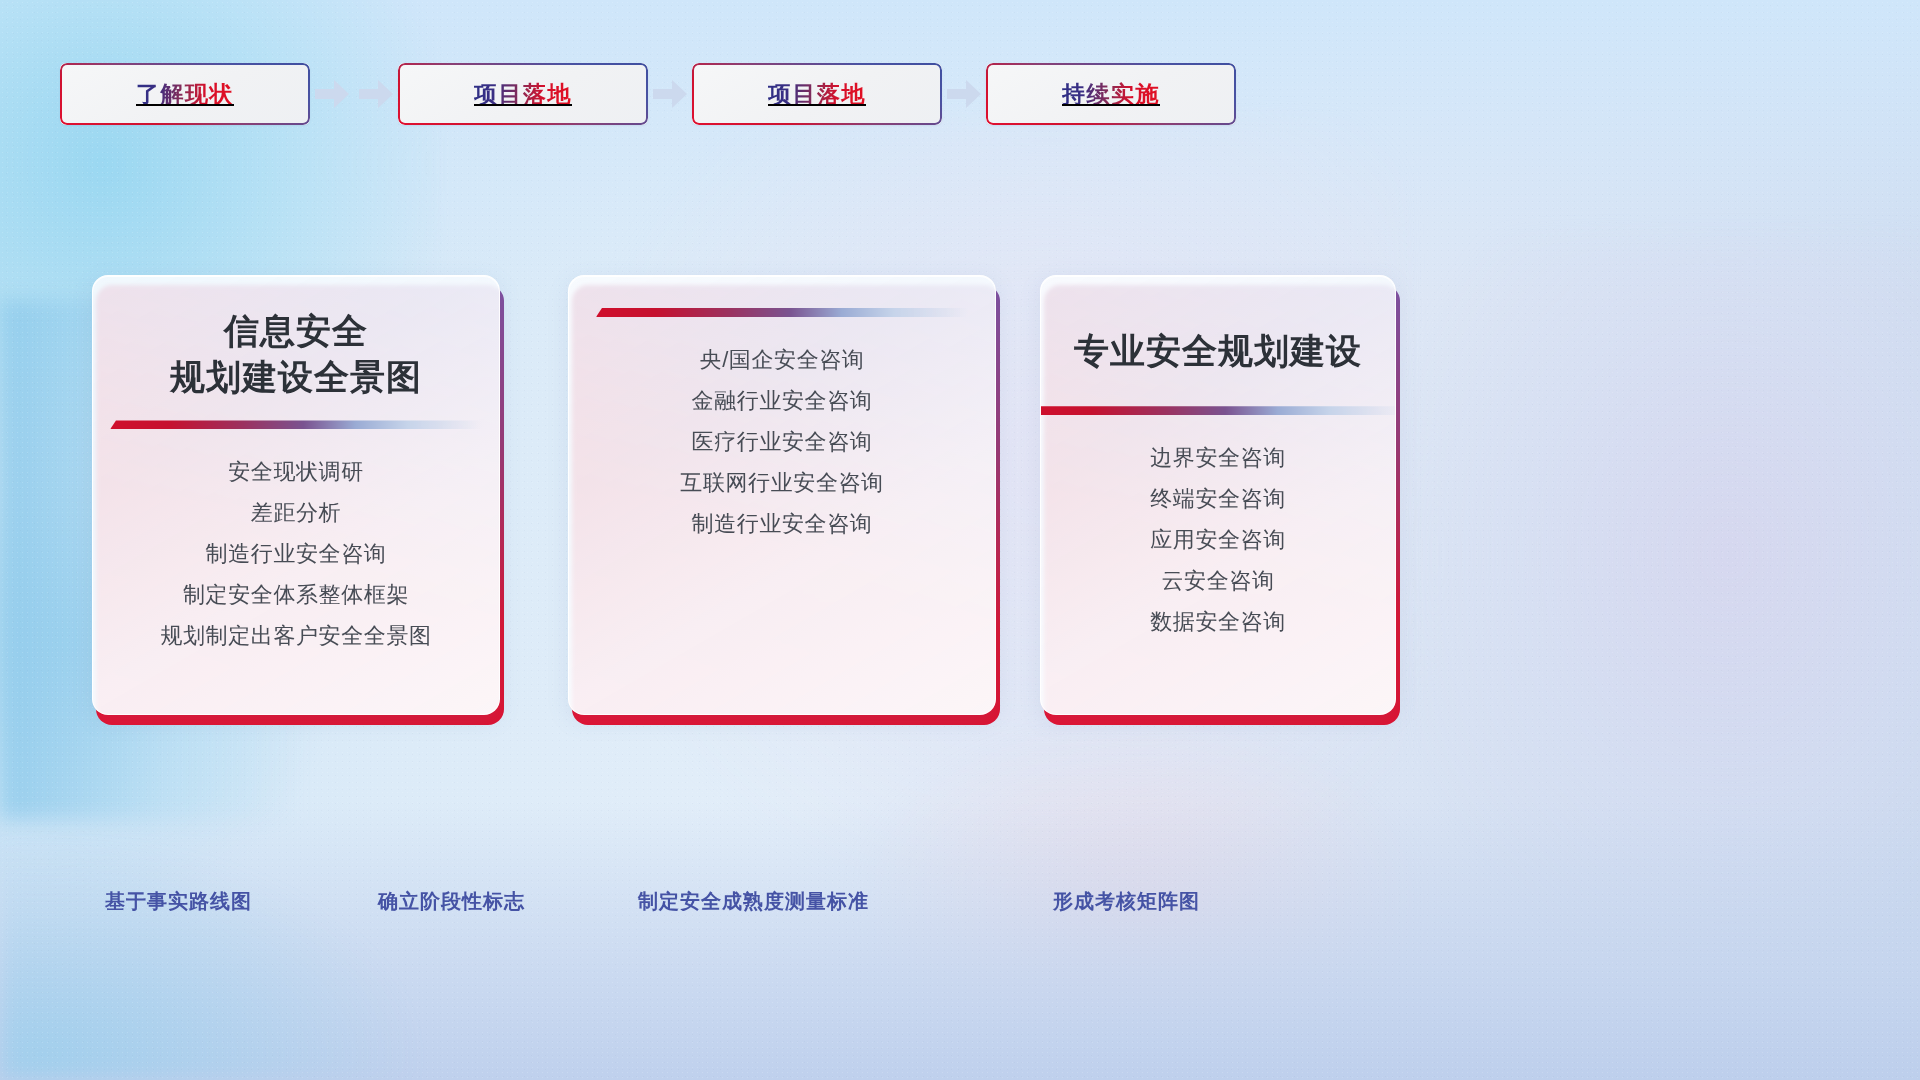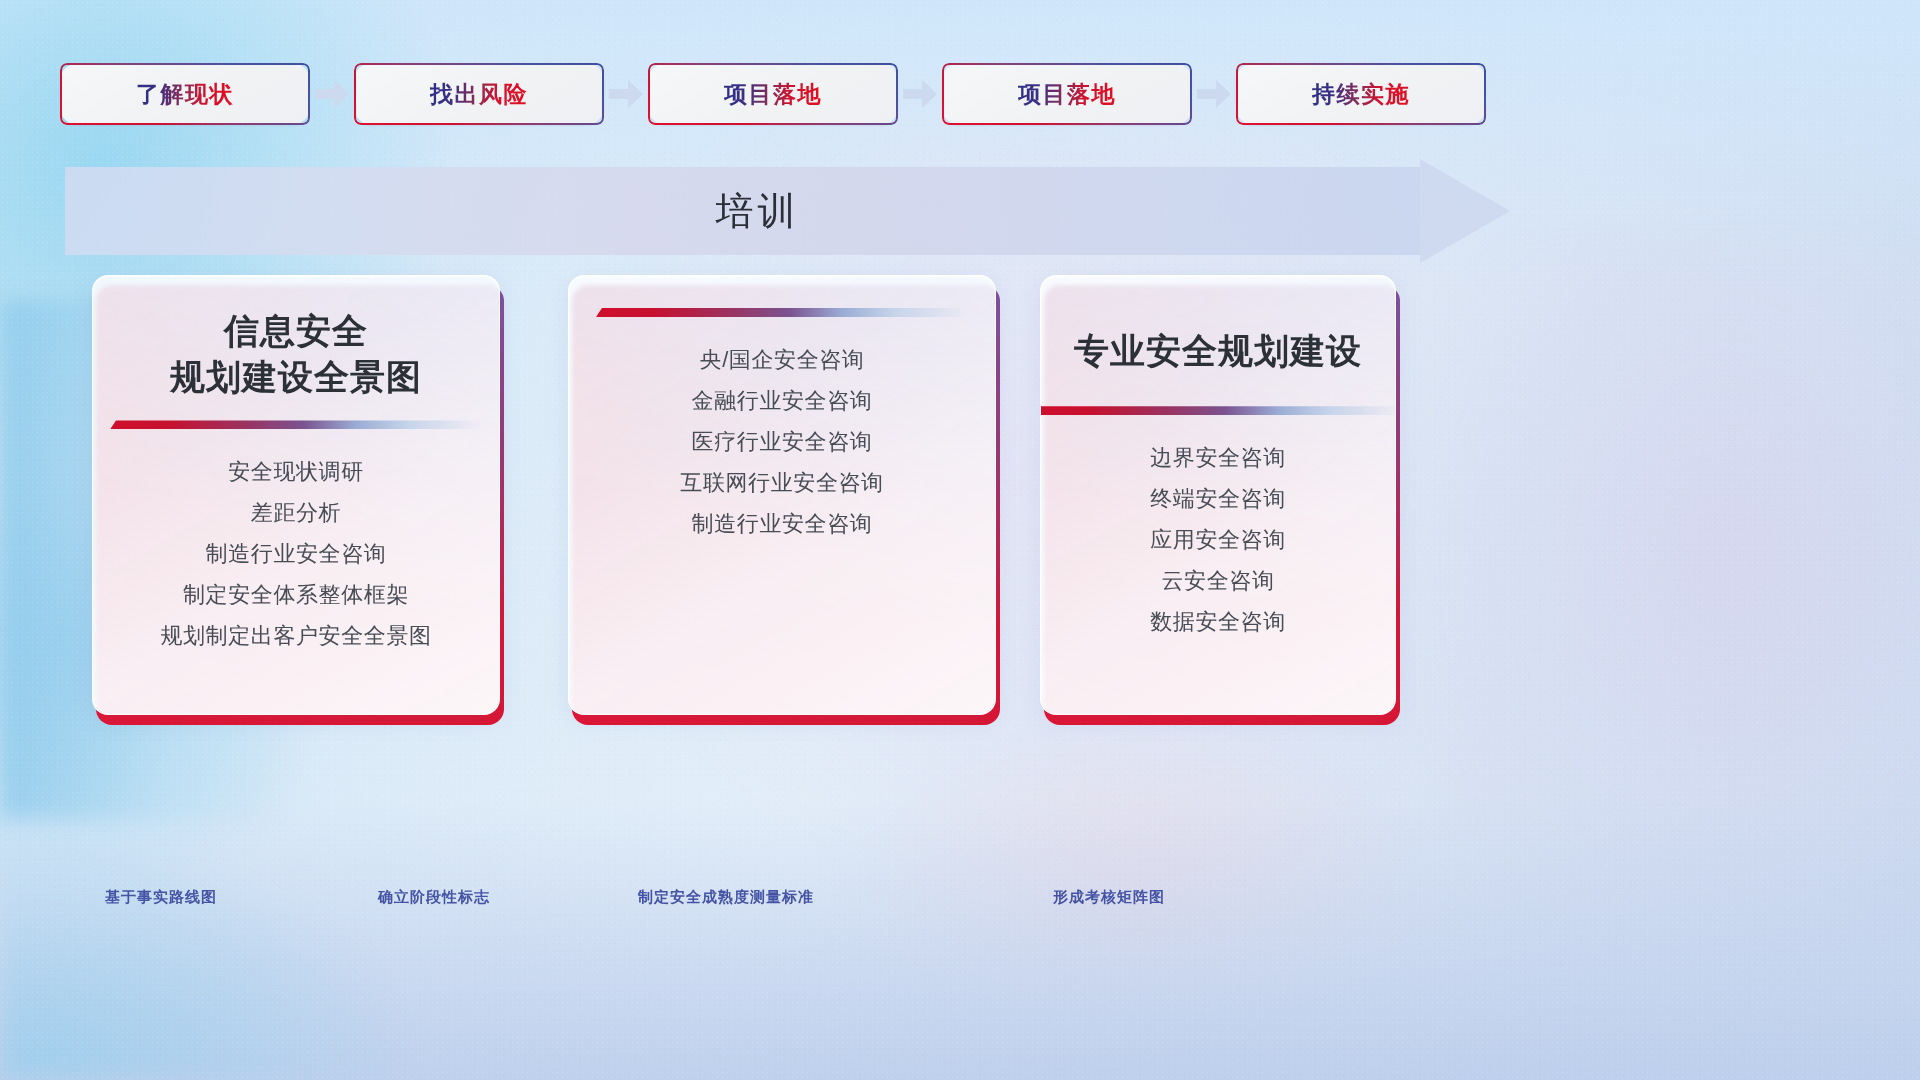--- a/index.html
+++ b/index.html
@@ -80,24 +80,25 @@
 
   
   #steps{
     position:absolute; left:60px; top:63px;
     width:1425px; height:62px;
     display:flex; align-items:center;
   }
   .pill{
     position:relative;
     flex:0 0 250px; height:62px;
-    border-radius:18px;
+    border-radius:6px;
     background:linear-gradient(150deg,#f6f7f8 0%, #f1f2f4 55%, #eef0f3 100%);
     display:flex; align-items:center; justify-content:center;
     box-shadow:0 1px 2px rgba(90,110,150,.10);
+    text-decoration:underline;
   }
   .pill::before{
     content:""; position:absolute; inset:0;
     border-radius:7px; padding:2px;
     background:linear-gradient(205deg,#3f4fa0 0%, #4a52a2 22%, #8a3f74 52%, #cf1230 74%, #e01030 100%);
     -webkit-mask:linear-gradient(#000 0 0) content-box, linear-gradient(#000 0 0);
     -webkit-mask-composite:xor; mask-composite:exclude;
     pointer-events:none;
   }
   .pill-label{
@@ -213,21 +214,21 @@
   #card-1 .card-title{ margin-top:32px; }
   #card-2 .card-title, #card-3 .card-title{ margin-top:52px; }
   #card-2 .card-divider, #card-3 .card-divider{ margin-top:32px; }
 
   
   #captions{
     position:absolute; left:0; top:888px; width:1920px; height:50px;
   }
   .caption{
     position:absolute; top:0;
-    font-size:15px; font-weight:700; letter-spacing:1px;
+    font-size:20px; font-weight:700; letter-spacing:1px;
     color:#4553a5;
     white-space:nowrap;
   }
   #cap-1{ left:105px; }
   #cap-2{ left:378px; }
   #cap-3{ left:638px; }
   #cap-4{ left:1053px; }
 </style>
 </head>
 <body>
@@ -252,23 +253,20 @@
 
     <div class="pill">
       <span class="pill-label">了解现状</span>
     </div>
     <div class="step-arrow">
       <svg width="34" height="28" viewBox="0 0 34 28" aria-hidden="true">
         <path d="M0 9 H19 V0 L34 14 L19 28 V19 H0 Z" fill="#ccd9ee"></path>
       </svg>
     </div>
 
-    <div class="pill">
-      <span class="pill-label">找出风险</span>
-    </div>
     <div class="step-arrow">
       <svg width="34" height="28" viewBox="0 0 34 28" aria-hidden="true">
         <path d="M0 9 H19 V0 L34 14 L19 28 V19 H0 Z" fill="#ccd9ee"></path>
       </svg>
     </div>
 
     <div class="pill">
       <span class="pill-label">项目落地</span>
     </div>
     <div class="step-arrow">
@@ -284,25 +282,20 @@
       <svg width="34" height="28" viewBox="0 0 34 28" aria-hidden="true">
         <path d="M0 9 H19 V0 L34 14 L19 28 V19 H0 Z" fill="#ccd9ee"></path>
       </svg>
     </div>
 
     <div class="pill">
       <span class="pill-label">持续实施</span>
     </div>
   </div>
 
-  <div id="banner">
-    <div class="shaft"></div>
-    <div class="head"></div>
-    <div id="banner-title">培训</div>
-  </div>
 
   <div id="cards">
 
     <div class="card" id="card-1">
       <div class="card-accent"></div>
       <div class="card-body">
         <div class="card-title">信息安全
 规划建设全景图</div>
         <div class="card-divider"></div>
         <ul class="card-list">

